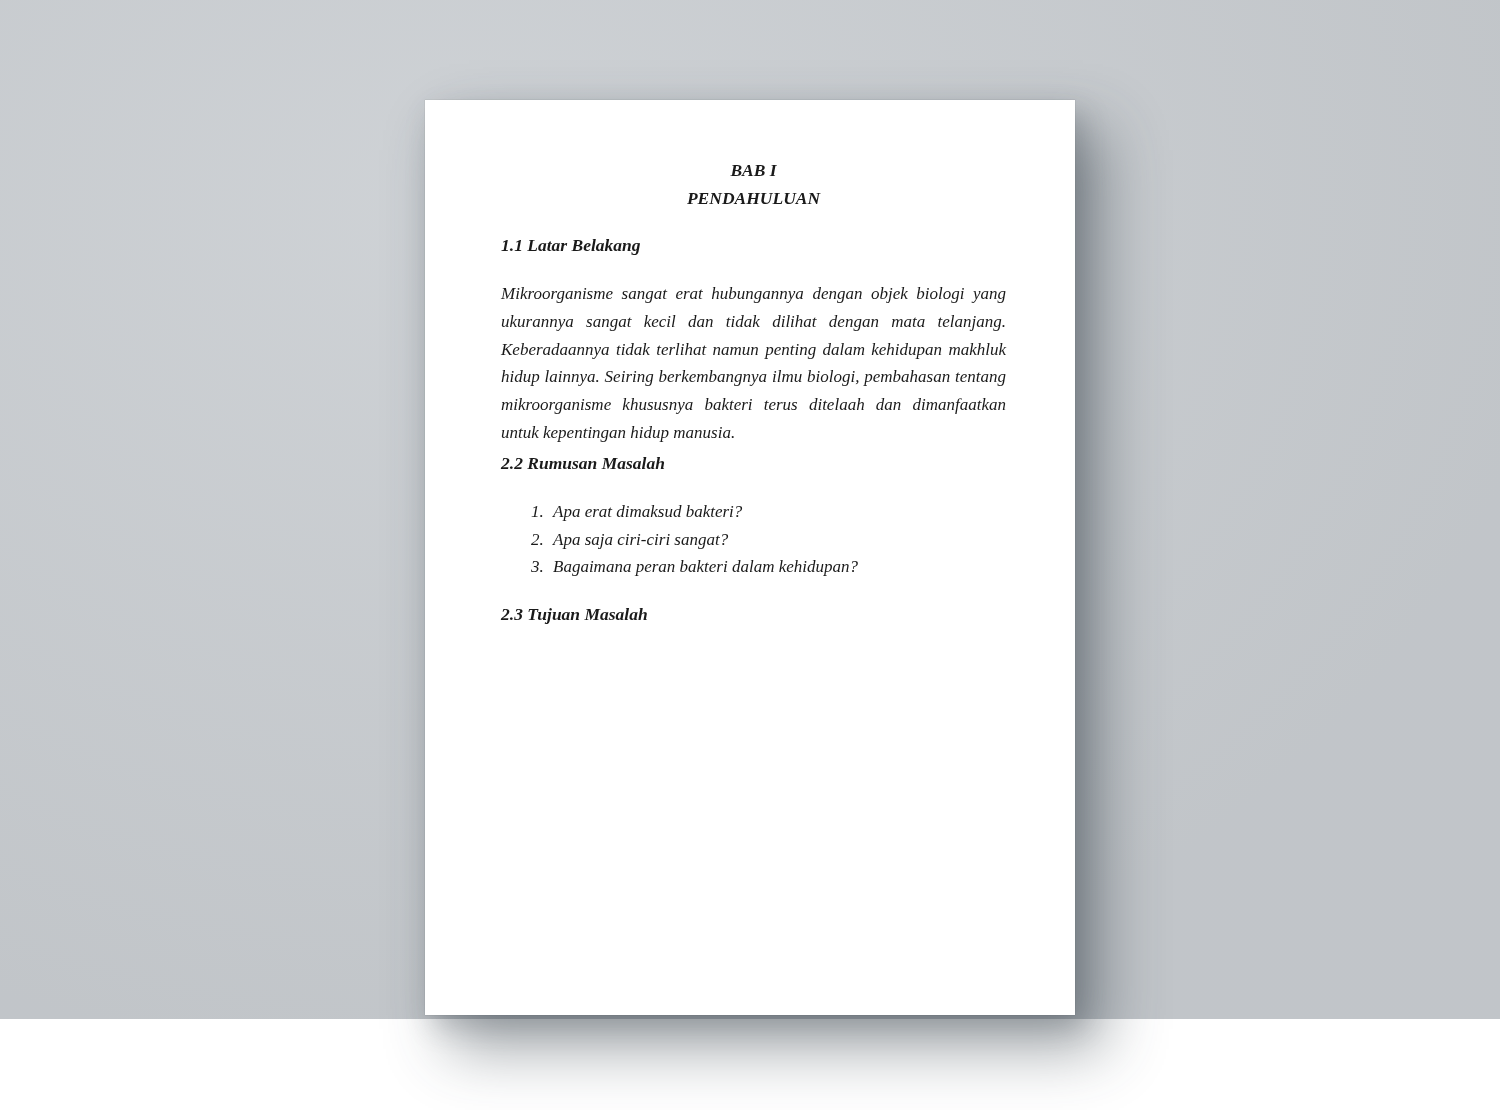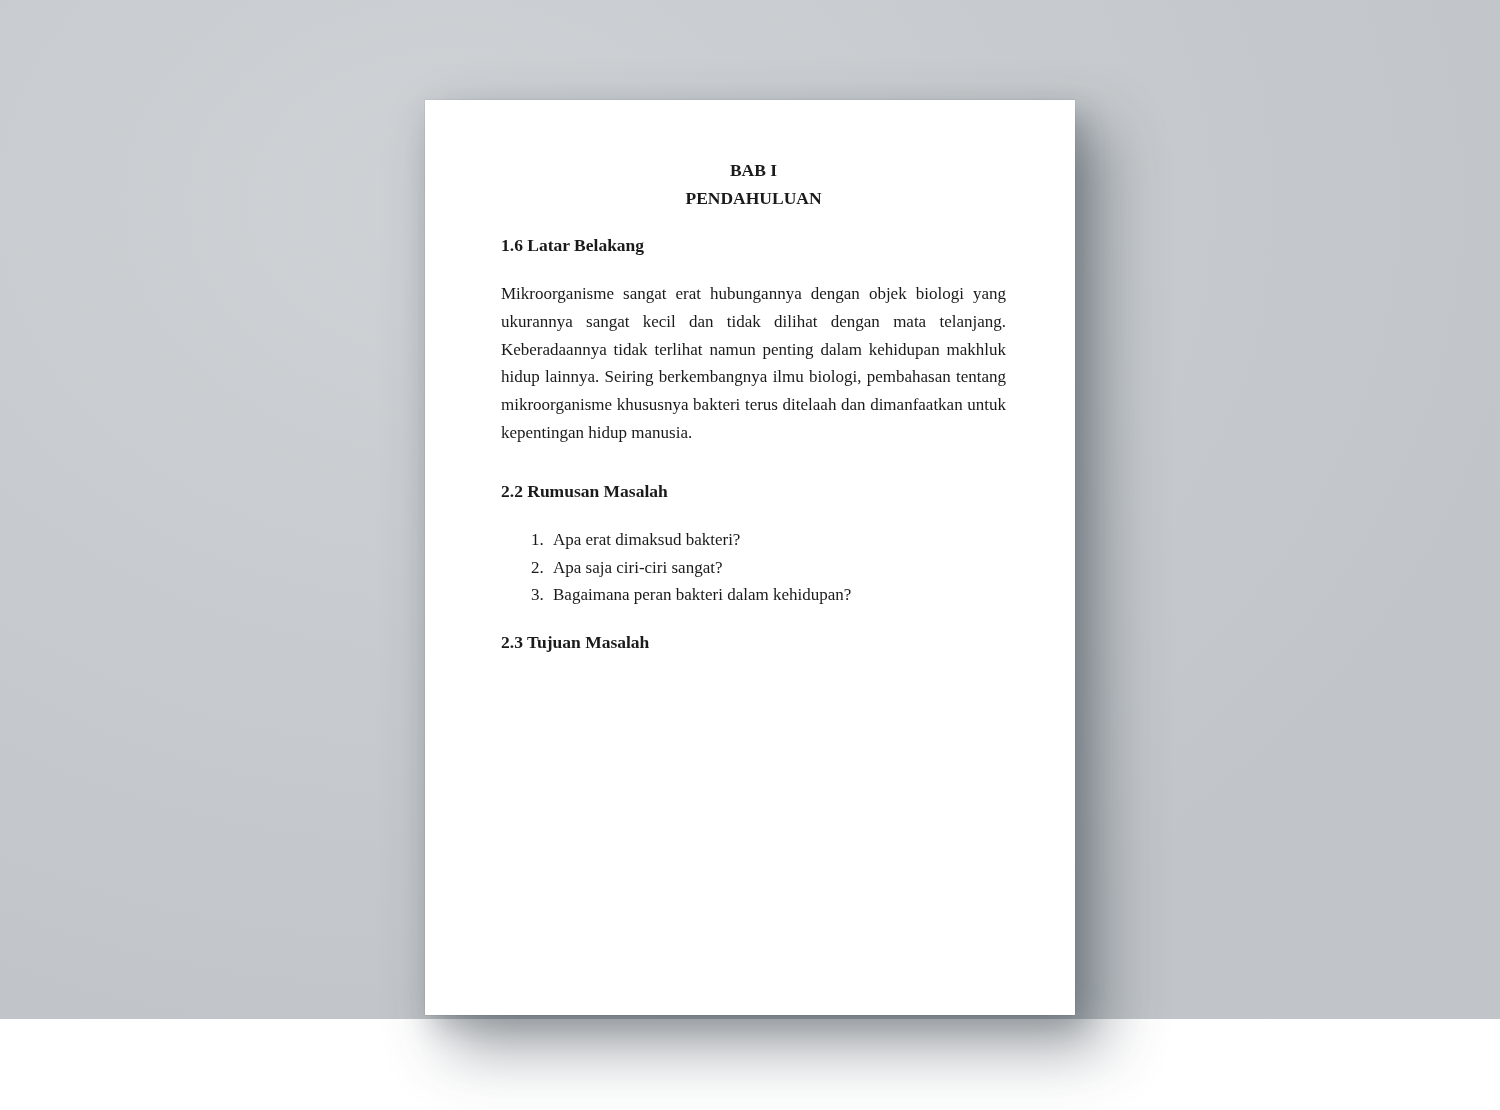--- a/index.html
+++ b/index.html
@@ -15,20 +15,21 @@
     overflow: hidden;
     font-family: "Liberation Serif", "DejaVu Serif", serif;
   }
   .stage {
     position: relative;
     width: 1500px;
     height: 1019px;
     background:
       radial-gradient(ellipse at 30% 20%, rgba(255,255,255,0.10), rgba(0,0,0,0.04) 75%),
       var(--background-color);
+    font-style: italic;
   }
   .paper {
     position: absolute;
     left: 425px;
     top: 100px;
     width: 650px;
     height: 915px;
     background: var(--paper-color);
     padding: 57px 69px 0 76px;
     box-shadow:
@@ -46,21 +47,21 @@
     margin-bottom: 20px;
   }
   .section-heading {
     font-weight: bold;
     font-size: 17.5px;
     line-height: 27.7px;
     margin-bottom: 20px;
   }
   .body-paragraph {
     text-align: justify;
-    margin-bottom: 32px;
+    margin-bottom: 4px;
   }
   ol.numbered-list {
     margin: 0 0 20px 0;
     padding-left: 47px;
     list-style: decimal outside;
   }
   ol.numbered-list li {
     padding-left: 5px;
     line-height: 27.7px;
   }
@@ -69,21 +70,21 @@
 <body>
 
 <div class="stage">
   <div class="paper">
 
     <div class="doc-title">
       <div>BAB I</div>
       <div>PENDAHULUAN</div>
     </div>
 
-    <div class="section-heading">1.6 Latar Belakang</div>
+    <div class="section-heading">1.1 Latar Belakang</div>
 
     <p class="body-paragraph">Mikroorganisme sangat erat hubungannya dengan objek biologi yang ukurannya sangat kecil dan tidak dilihat dengan mata telanjang. Keberadaannya tidak terlihat namun penting dalam kehidupan makhluk hidup lainnya. Seiring berkembangnya ilmu biologi, pembahasan tentang mikroorganisme khususnya bakteri terus ditelaah dan dimanfaatkan untuk kepentingan hidup manusia.</p>
 
     <div class="section-heading">2.2 Rumusan Masalah</div>
 
     <ol class="numbered-list">
       <li>Apa erat dimaksud bakteri?</li>
       <li>Apa saja ciri-ciri sangat?</li>
       <li>Bagaimana peran bakteri dalam kehidupan?</li>
     </ol>

